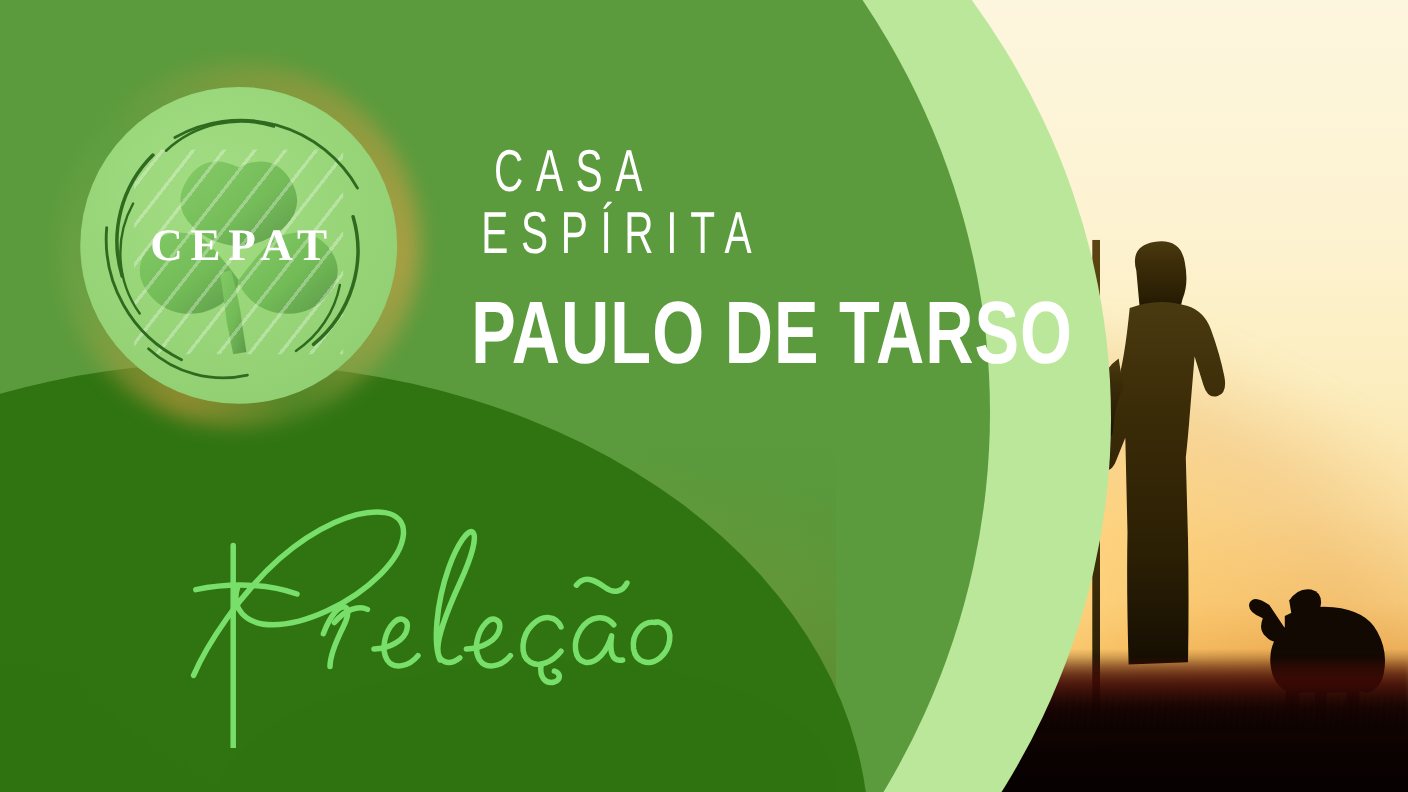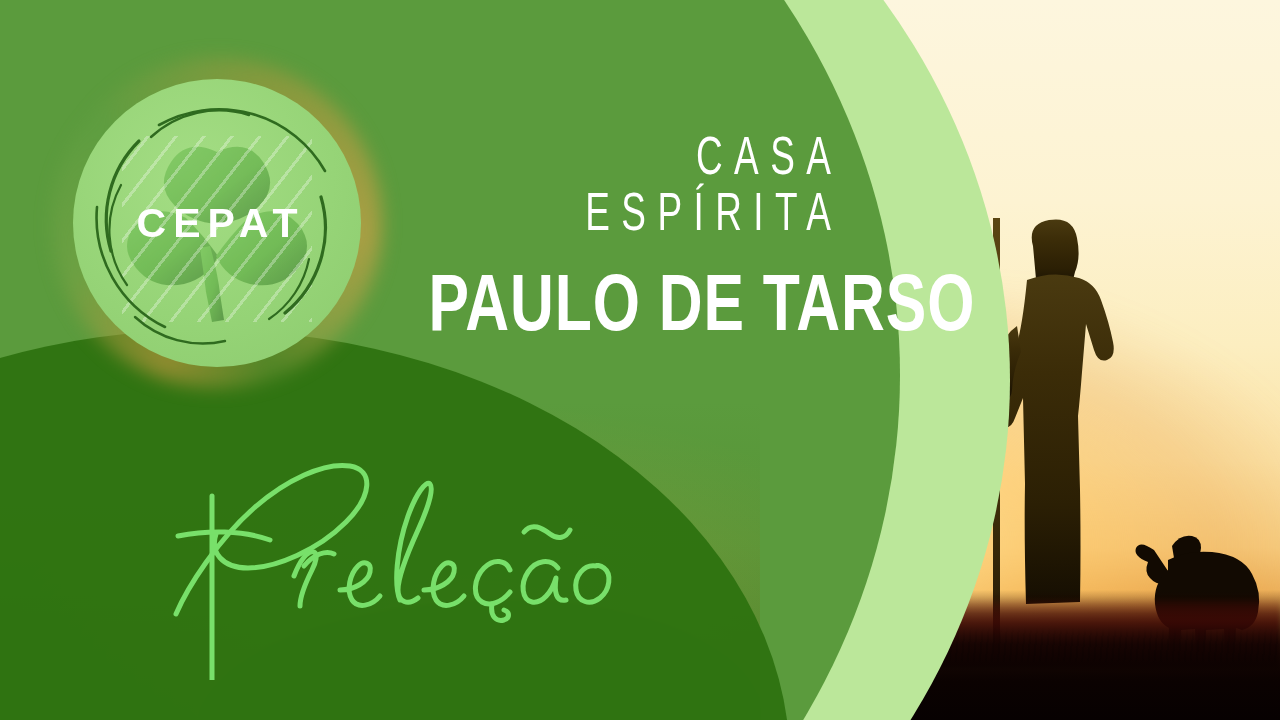--- a/index.html
+++ b/index.html
@@ -173,34 +173,34 @@
       rgba(255,255,255,0) 3px, rgba(255,255,255,0) 22px);
     pointer-events:none;
     mix-blend-mode:screen;
   }
   .logo-word{
     position:absolute;
     left:0; right:0; top:50%;
     transform:translateY(-50%);
     text-align:center;
     color:#ffffff;
-    font-family:Liberation Sans, sans-serif;
+    font-family:Liberation Serif, serif;
     font-weight:700;
     font-size:41px;
     letter-spacing:7px;
     text-indent:7px;
     line-height:1;
   }
 
   
   .title-block{
     position:absolute;
     left:410px; top:128px;
     width:460px;
-    text-align:right;
+    text-align:left;
   }
   .kicker{
     color:#ffffff;
     font-family:"Liberation Sans Narrow","Liberation Sans", sans-serif;
     font-weight:400;
     font-size:42px;
     letter-spacing:13px;
     text-indent:13px;
     line-height:1.05;
     transform:scaleY(1.28) scaleX(.88);

